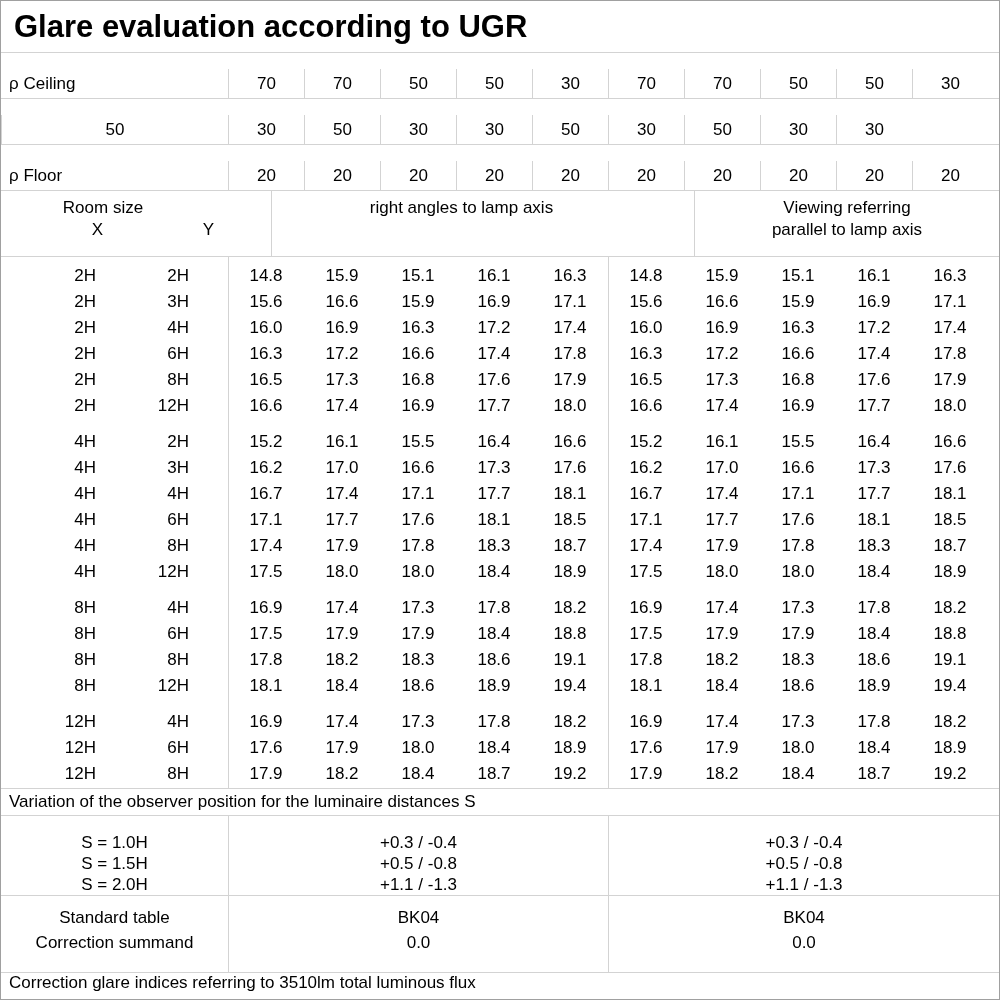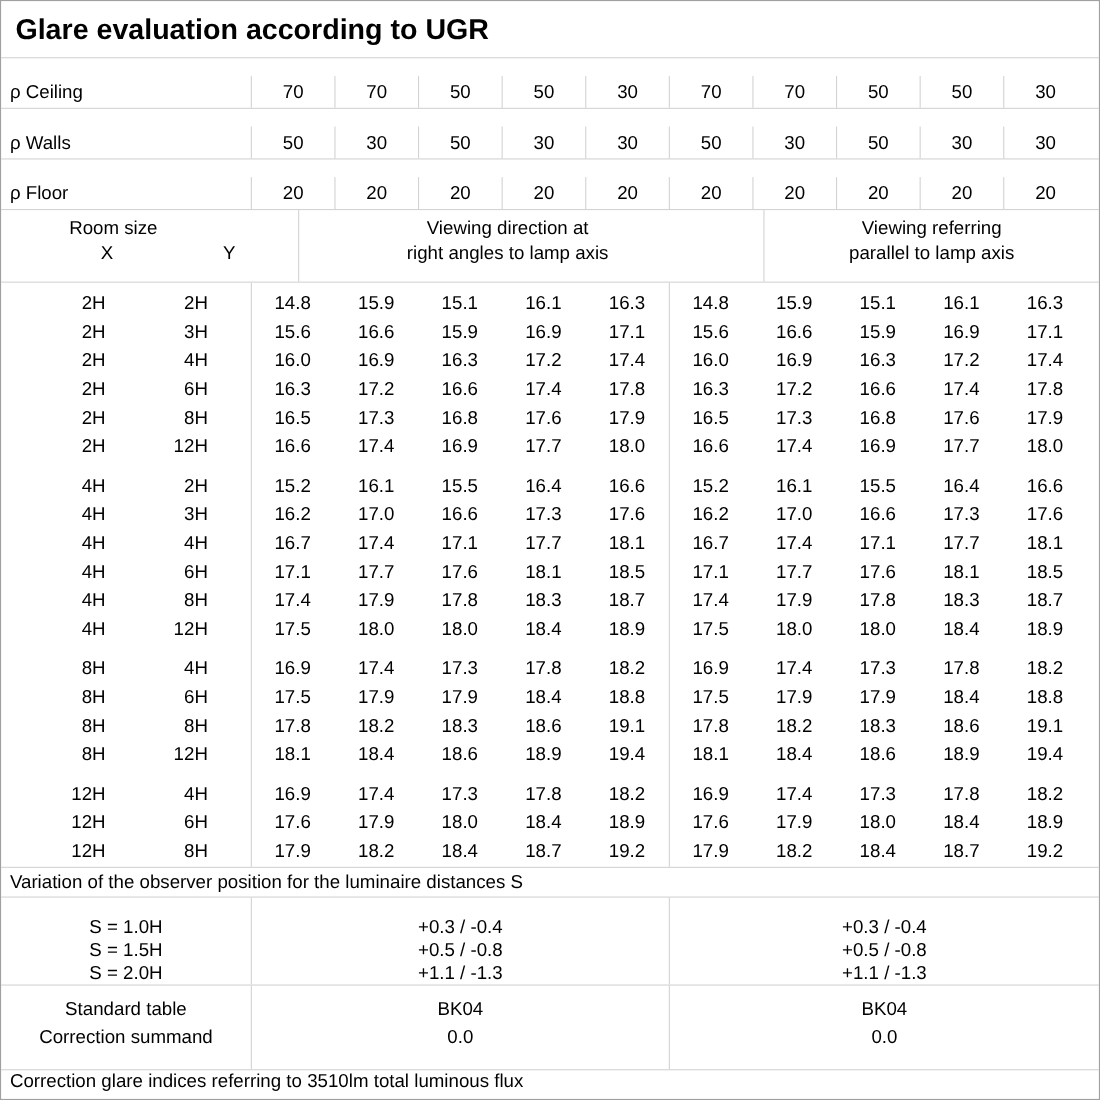--- a/index.html
+++ b/index.html
@@ -15,21 +15,21 @@
     background:var(--bg);color:var(--ink);
     font-family:"Liberation Sans",sans-serif;
     font-size:17px;
     display:flex;flex-direction:column;
     overflow:hidden;
   }
   
   .title-row{
     height:58px;box-sizing:border-box;border-bottom:1px solid var(--grid);
     display:flex;align-items:center;padding-left:13px;
-    font-size:26px;font-weight:bold;
+    font-size:31px;font-weight:bold;
   }
   
   .rho-row{
     display:grid;grid-template-columns:227px repeat(10,76px) 1fr;
     height:30px;box-sizing:border-box;border-bottom:1px solid var(--grid);
     align-items:stretch;
     margin-top:16px;
   }
   .rho-label{display:flex;align-items:center;padding-left:8px;}
   .rho-cell{
@@ -104,21 +104,20 @@
         <div class="rho-cell">50</div>
         <div class="rho-cell">30</div>
         <div class="rho-cell">70</div>
         <div class="rho-cell">70</div>
         <div class="rho-cell">50</div>
         <div class="rho-cell">50</div>
         <div class="rho-cell">30</div>
         <div class="filler"></div>
       </div>
       <div class="rho-row">
-        <div class="rho-label">ρ Walls</div>
         <div class="rho-cell">50</div>
         <div class="rho-cell">30</div>
         <div class="rho-cell">50</div>
         <div class="rho-cell">30</div>
         <div class="rho-cell">30</div>
         <div class="rho-cell">50</div>
         <div class="rho-cell">30</div>
         <div class="rho-cell">50</div>
         <div class="rho-cell">30</div>
         <div class="rho-cell">30</div>
@@ -142,21 +141,20 @@
 
   <div class="head-row">
     <div class="head-room">
       <div class="room-title">Room size</div>
       <div class="head-xy">
         <span class="hx">X</span>
         <span class="hy">Y</span>
       </div>
     </div>
     <div class="head-group">
-      <div>Viewing direction at</div>
       <div>right angles to lamp axis</div>
     </div>
     <div class="head-group">
       <div>Viewing referring</div>
       <div>parallel to lamp axis</div>
     </div>
   </div>
 
   <div class="data-area" id="data-area">
     <div class="vline v1"></div>

